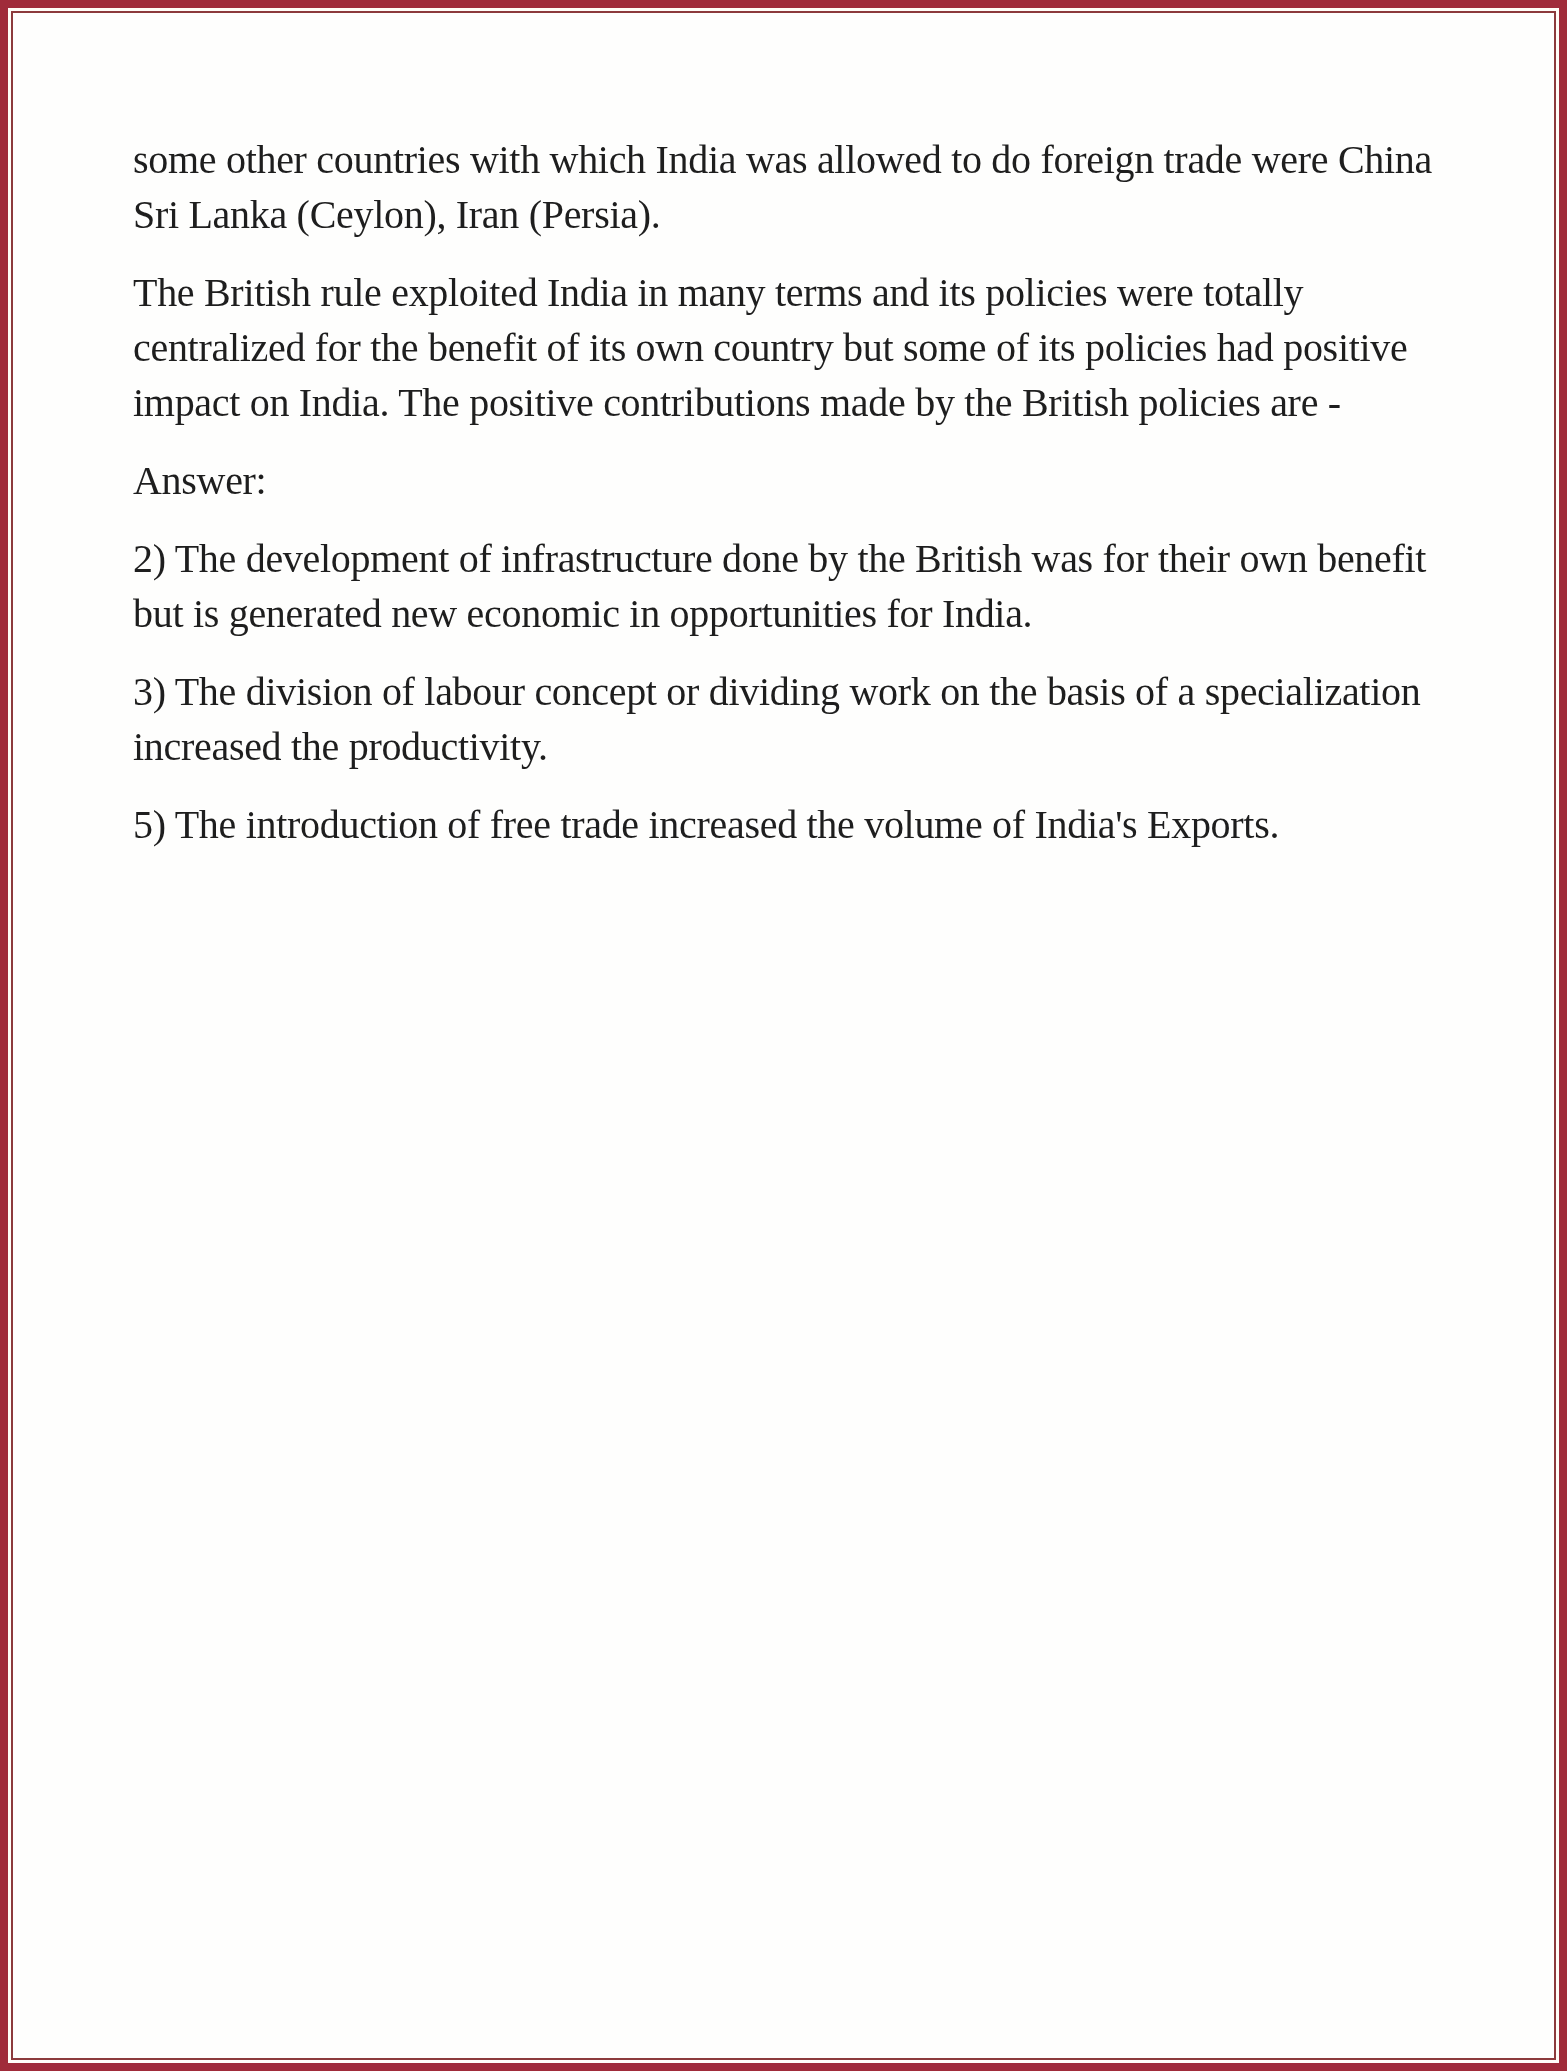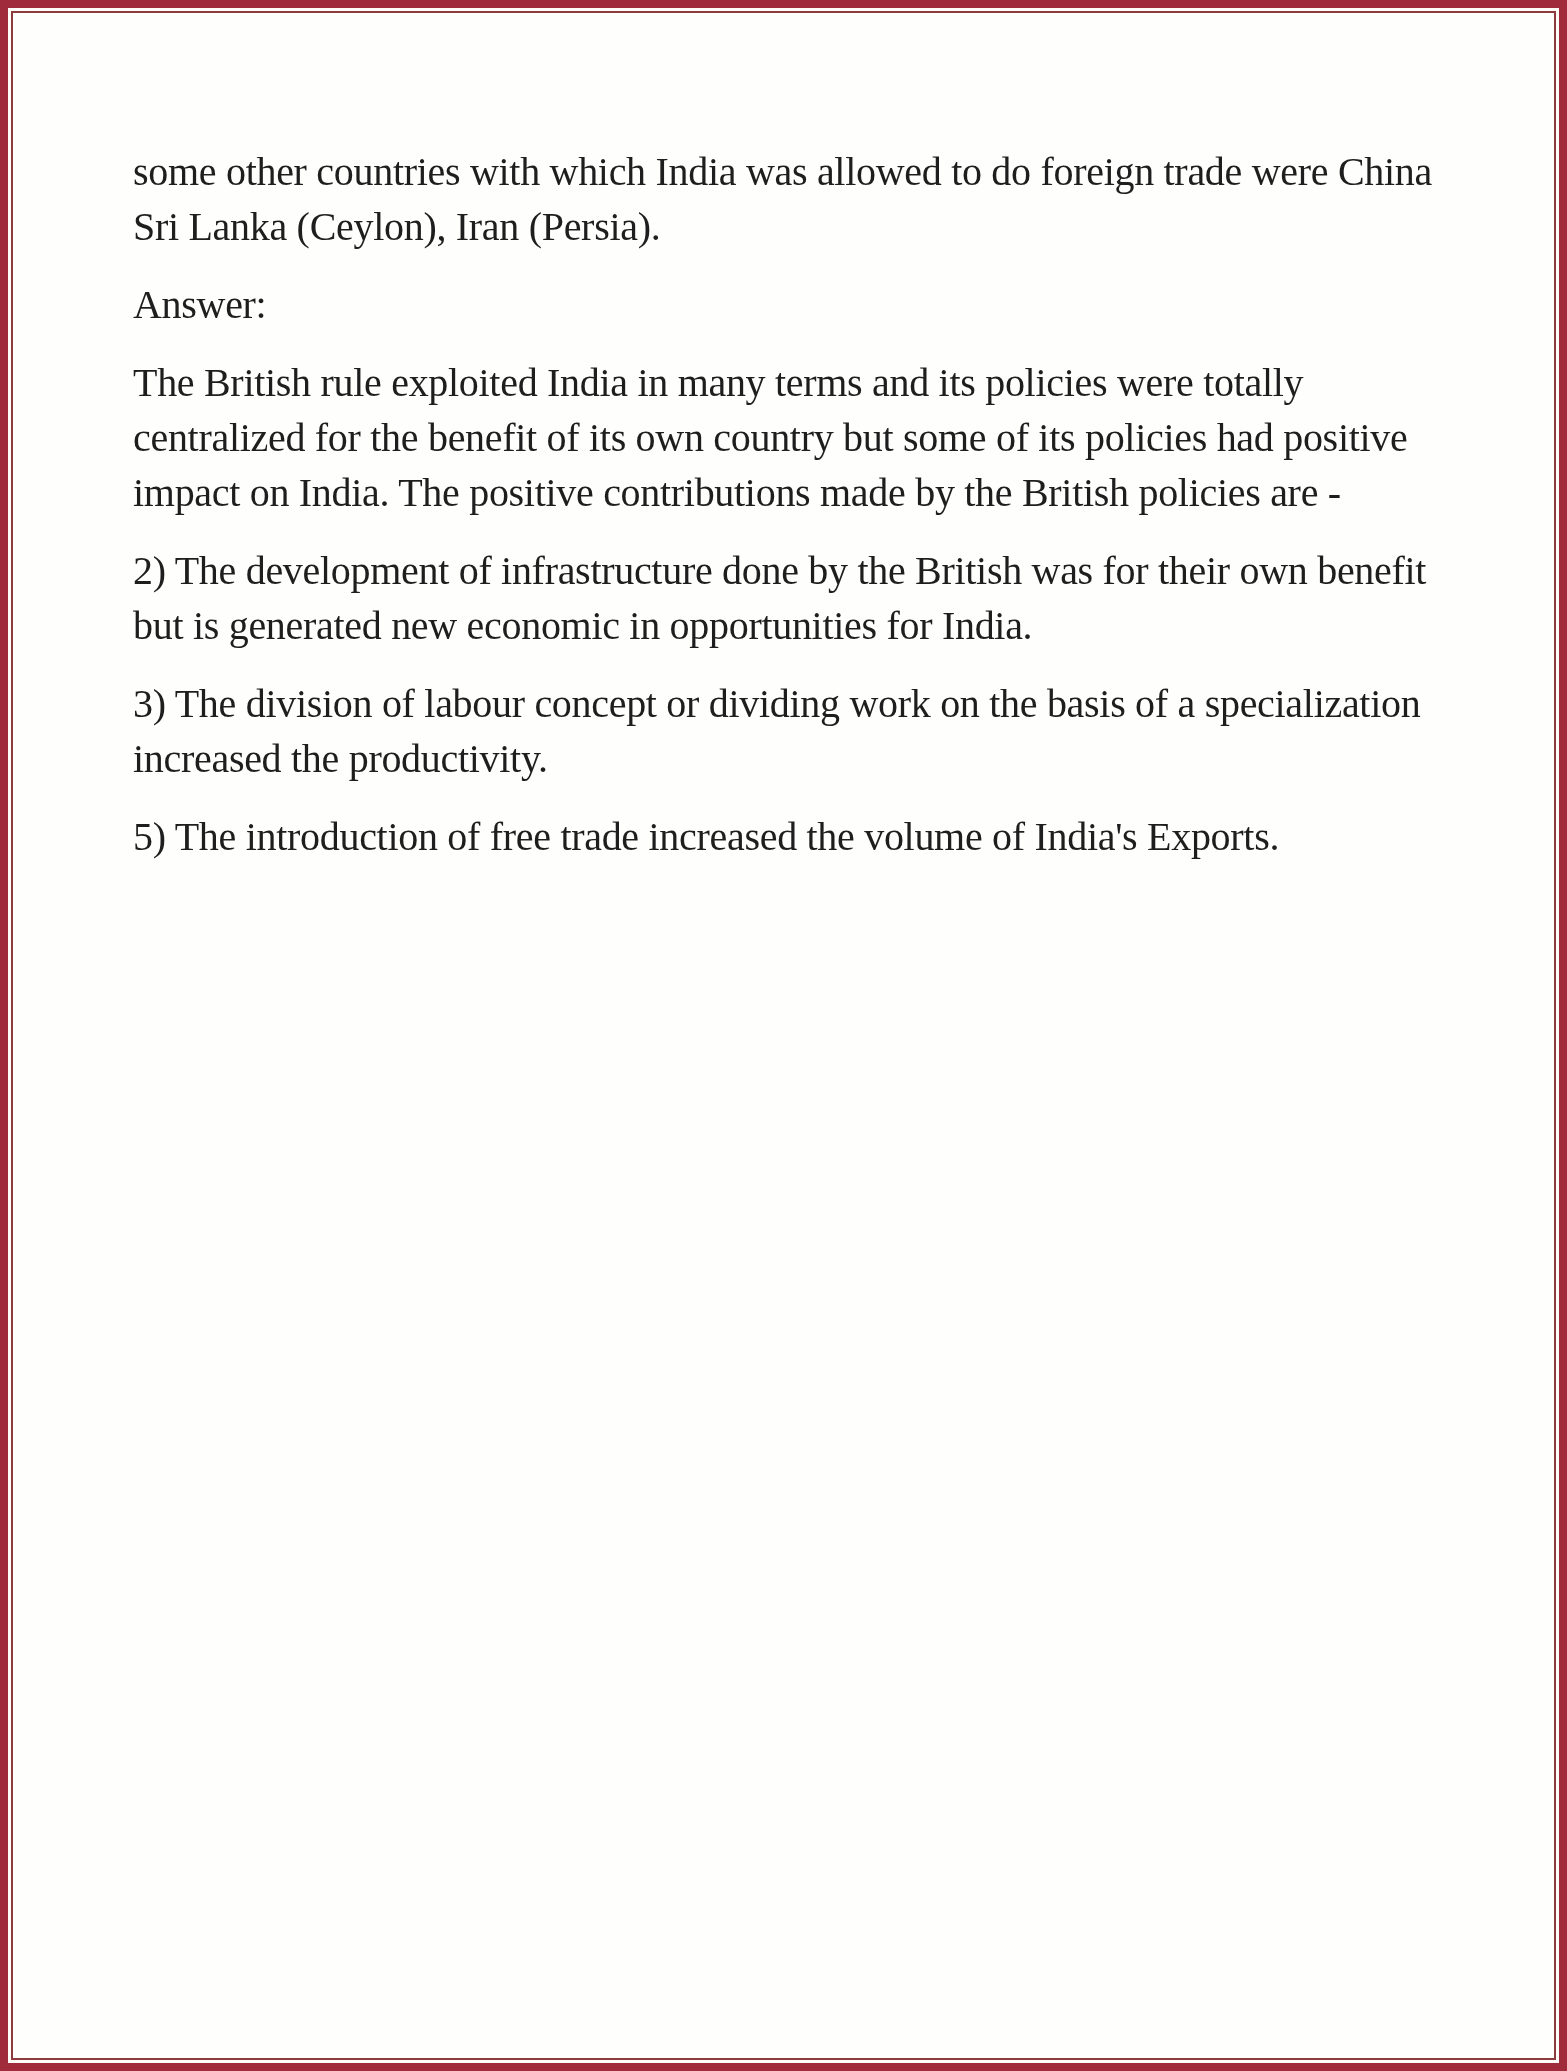--- a/index.html
+++ b/index.html
@@ -35,30 +35,30 @@
       left: 133px;
       top: 132px;
       width: 1330px;
       font-family: "Liberation Serif", "DejaVu Serif", serif;
       font-size: 40px;
       line-height: 55px;
       color: #1e1e1e;
       letter-spacing: -0.3px;
     }
     .content p {
-      margin: 12px 0 23px 0;
+      margin: 0 0 23px 0;
     }
   </style>
 </head>
 <body>
 
 <div class="frame-outer"></div>
 <div class="frame-gap"></div>
 <div class="frame-inner"></div>
 
 <div class="content">
   <p>some other countries with which India was allowed to do foreign trade were China Sri Lanka (Ceylon), Iran (Persia).</p>
+  <p>The British rule exploited India in many terms and its policies were totally centralized for the benefit of its own country but some of its policies had positive impact on India. The positive contributions made by the British policies are -</p>
   <p>Answer:</p>
-  <p>The British rule exploited India in many terms and its policies were totally centralized for the benefit of its own country but some of its policies had positive impact on India. The positive contributions made by the British policies are -</p>
   <p>2) The development of infrastructure done by the British was for their own benefit but is generated new economic in opportunities for India.</p>
   <p>3) The division of labour concept or dividing work on the basis of a specialization increased the productivity.</p>
   <p>5) The introduction of free trade increased the volume of India's Exports.</p>
 </div>
 
 </body></html>

